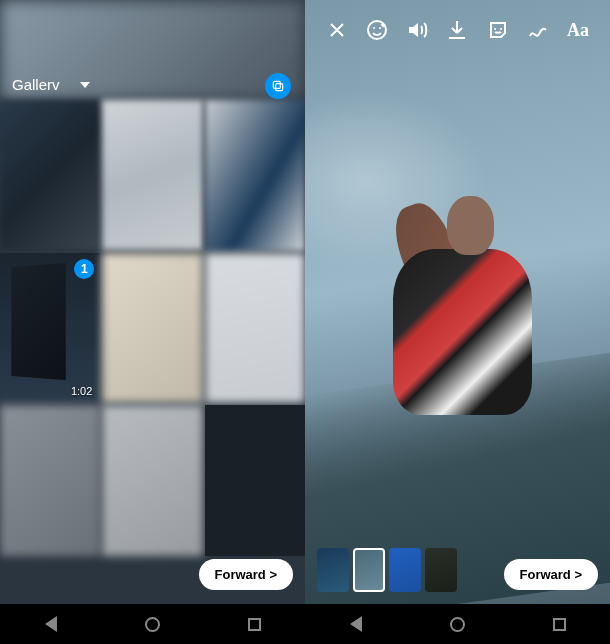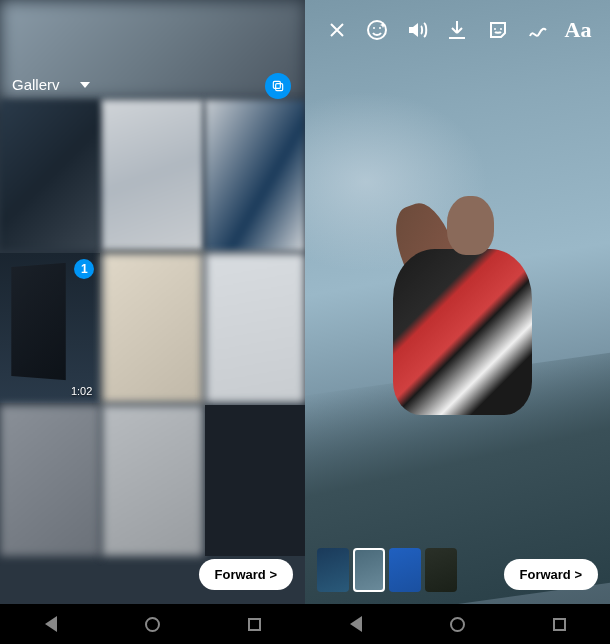--- a/index.html
+++ b/index.html
@@ -212,21 +212,21 @@
   width: 24px;
   height: 24px;
   color: #fff;
   display: flex;
   align-items: center;
   justify-content: center;
   cursor: pointer;
 }
 .toolbar-icon svg { width: 24px; height: 24px; stroke: #fff; fill: none; stroke-width: 2; }
 .text-icon {
-  font-size: 22px;
+  font-size: 18px;
   font-weight: 700;
   color: #fff;
   font-family: Georgia, serif;
 }
 .thumbs-bar {
   position: absolute;
   bottom: 12px;
   left: 12px;
   display: flex;
   gap: 4px;

